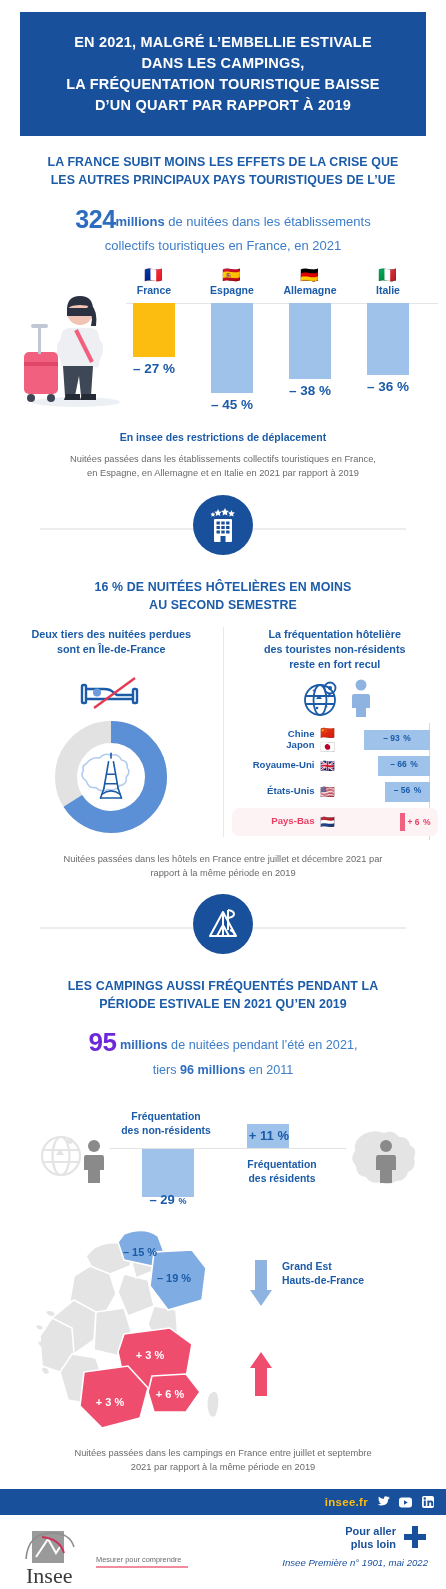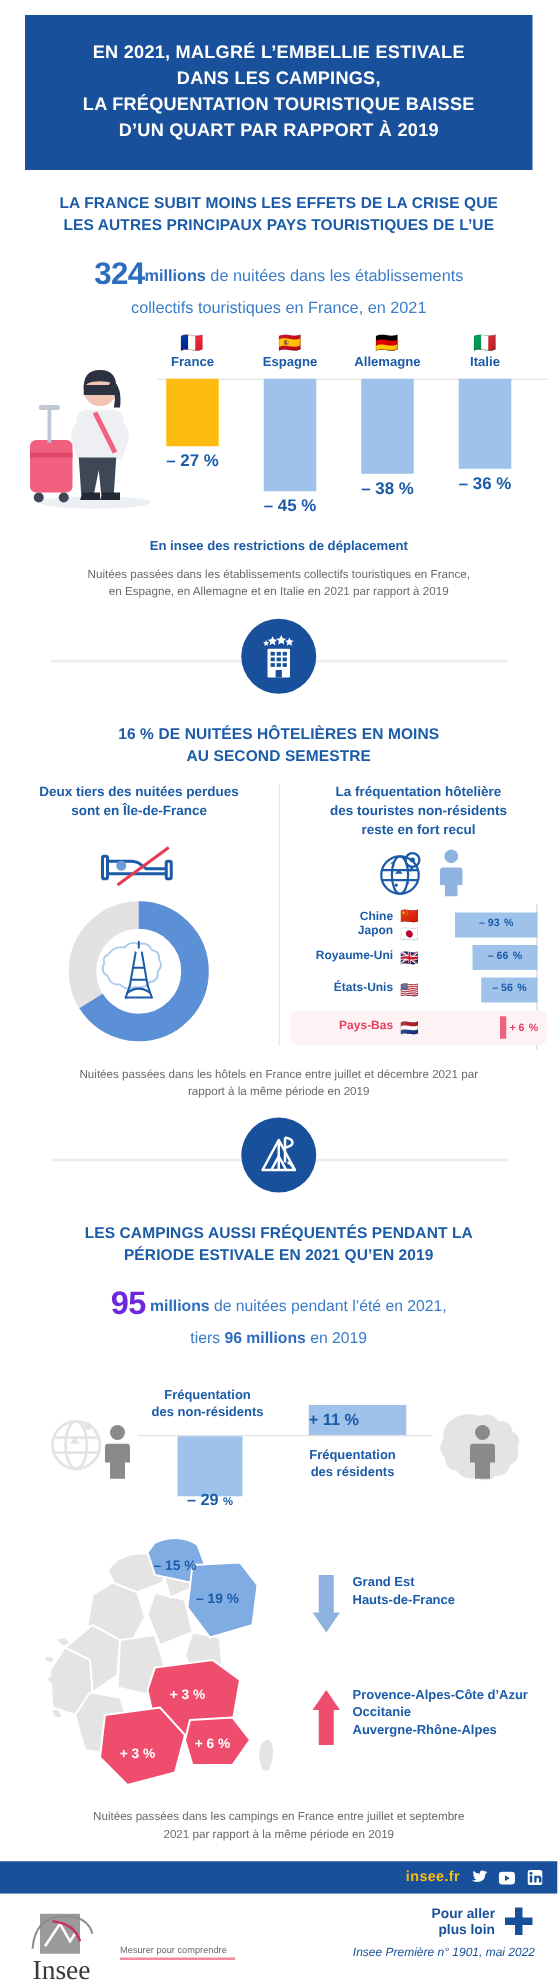--- a/index.html
+++ b/index.html
@@ -138,22 +138,22 @@
     font-size:10.4px; line-height:1.35;
   }
   .nr-bar {
     position:absolute; left:142px; top:57px; width:52px; height:48px; background:#9EC2EA;
   }
   .nr-bar-val {
     position:absolute; left:136px; top:100px; width:64px; text-align:center;
     color:#1B5BA8; font-weight:bold; font-size:13px;
   }
   .r-bar {
-    position:absolute; left:247px; top:32px; width:78px; height:24px; background:#9EC2EA;
-    display:flex; align-items:center; justify-content:flex-start;
+    position:absolute; left:247px; top:32px; width:42px; height:24px; background:#9EC2EA;
+    display:flex; align-items:center; justify-content:flex-end;
   }
   .r-bar span { color:#1B5BA8; font-weight:bold; font-size:13px;}
   .pctsm { font-size:9px; font-weight:bold; }
 
   
   .map-wrap { position:relative; height: 215px; margin-top: 2px; }
   .map-svg { position:absolute; left: 28px; top: 0; }
   .legend { position:absolute; left: 250px; top: 34px; }
   .leg-item { display:flex; align-items:flex-start; gap:10px; margin-bottom: 42px; }
   .leg-text { color:#1B5BA8; font-weight:bold; font-size:10.4px; line-height:1.38; }
@@ -448,21 +448,21 @@
     </div>
   </div>
 
   <div class="sec-title">
     <span>LES CAMPINGS AUSSI FRÉQUENTÉS PENDANT LA</span><br>
     <span>PÉRIODE ESTIVALE EN 2021 QU’EN 2019</span>
   </div>
 
   <div class="camp-lede">
     <span class="big">95</span> <b>millions</b><span> de nuitées pendant l’été en 2021,</span><br>
-    <span>tiers </span><b>96 millions</b><span> en 2019</span>
+    <span>tiers </span><b>96 millions</b><span> en 2011</span>
   </div>
 
   <div class="resid">
     <svg style="position:absolute;left:34px;top:36px;" width="74" height="58" viewBox="0 0 74 58">
       <g fill="none" stroke="#E4E4E4" stroke-width="2.2">
         <circle cx="27" cy="28" r="19"></circle>
         <ellipse cx="27" cy="28" rx="8.5" ry="19"></ellipse>
         <path d="M8.4 22 h37.2 M8.4 34 h37.2"></path>
       </g>
       <g fill="#E4E4E4">
@@ -552,25 +552,20 @@
         </svg>
         <div class="leg-text">
           <span>Grand Est</span><br>
           <span>Hauts-de-France</span>
         </div>
       </div>
       <div class="leg-item">
         <svg width="22" height="48" viewBox="0 0 22 48">
           <path d="M11 2 L22 18 h-5 v28 H5 V18 H0z" fill="#EE4D6E"></path>
         </svg>
-        <div class="leg-text">
-          <span>Provence-Alpes-Côte d’Azur</span><br>
-          <span>Occitanie</span><br>
-          <span>Auvergne-Rhône-Alpes</span>
-        </div>
       </div>
     </div>
   </div>
 
   <div class="caption" style="margin-top:6px;">
     <span>Nuitées passées dans les campings en France entre juillet et septembre</span><br>
     <span>2021 par rapport à la même période en 2019</span>
   </div>
 
   <div class="footer-bar">

